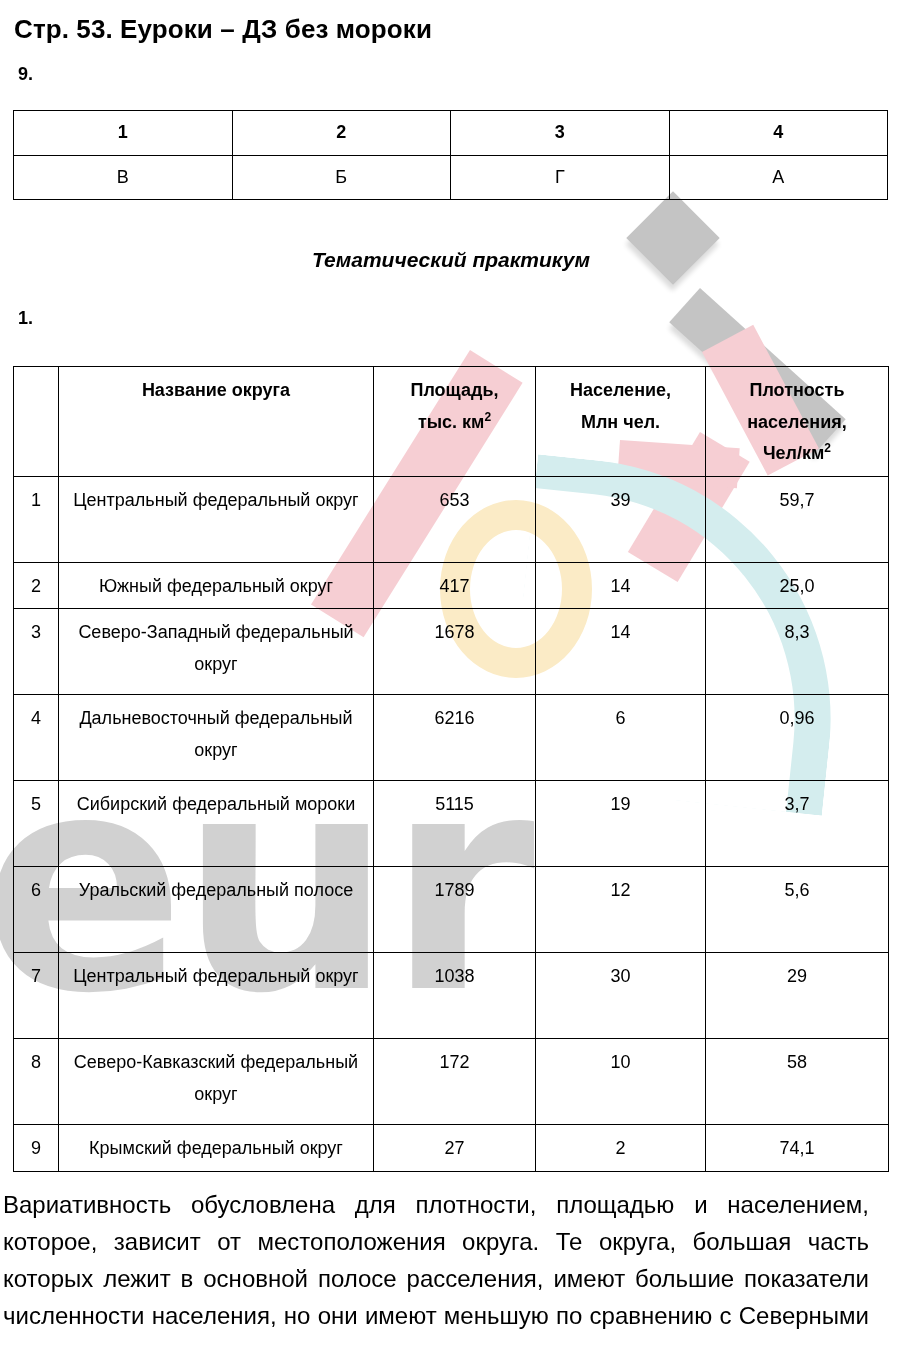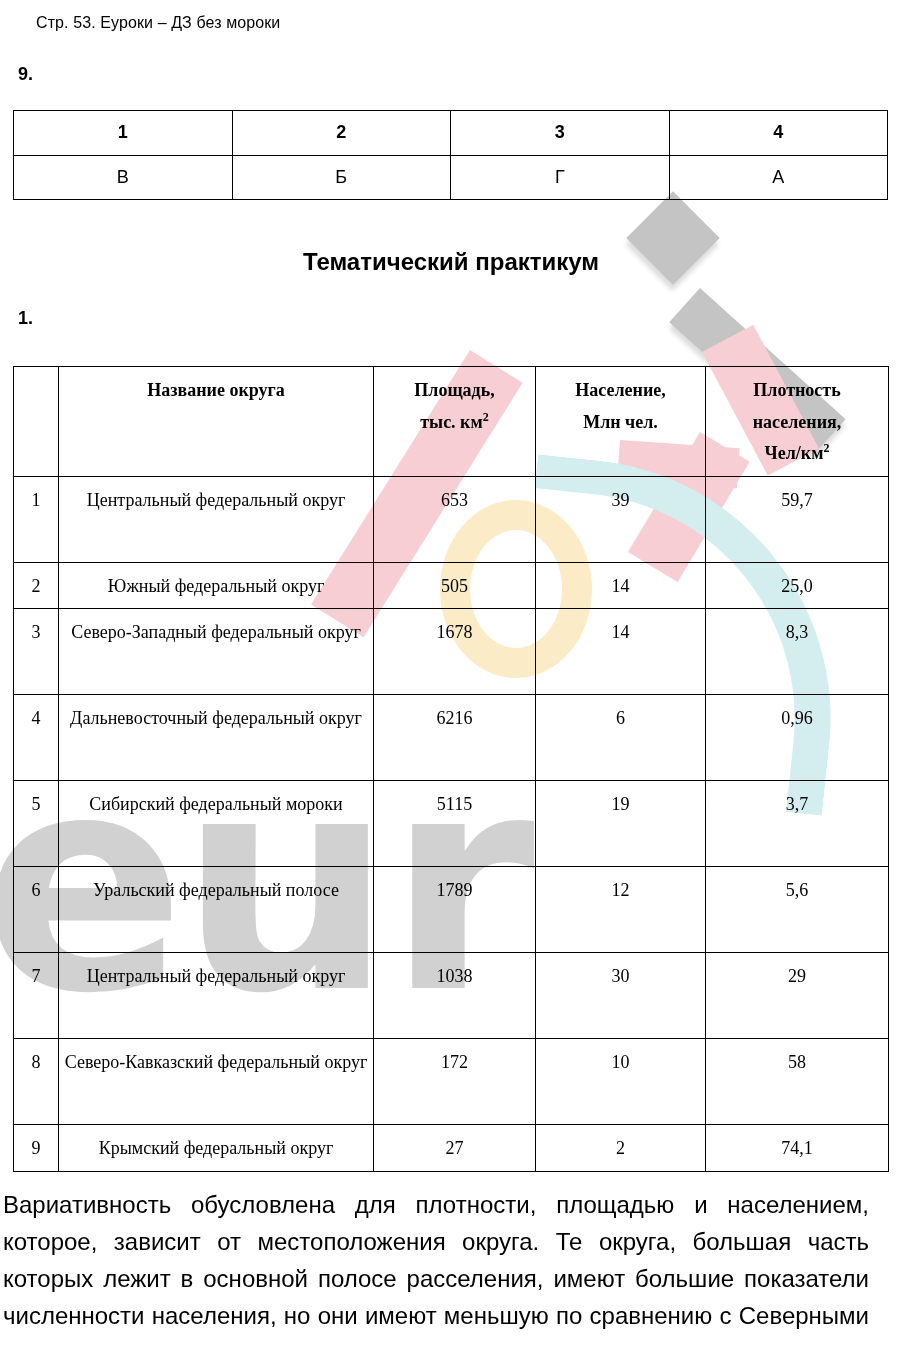--- a/index.html
+++ b/index.html
@@ -127,41 +127,41 @@
   
   .content {
     position: relative;
     z-index: 2;
   }
 
   .page-title {
     position: absolute;
     left: 14px;
     top: 14px;
-    font-size: 16px;
-    font-weight: 400;
+    font-size: 26px;
+    font-weight: 700;
     letter-spacing: .1px;
-    margin-left: 22px;
   }
   .item-number {
     position: absolute;
     font-size: 18px;
     font-weight: 700;
   }
   #num-9 { left: 18px; top: 64px; }
   #num-1 { left: 18px; top: 308px; }
 
   .section-heading {
     position: absolute;
     left: 0;
     top: 248px;
     width: 902px;
     text-align: center;
-    font-size: 24px;
-    font-weight: 700;
+    font-size: 21px;
+    font-weight: 700;
+    font-style: italic;
   }
 
   
   table {
     border-collapse: collapse;
     table-layout: fixed;
     position: absolute;
   }
   table td, table th {
     border: 1px solid #000000;
@@ -183,21 +183,20 @@
     font-weight: 700;
     height: 26px;
   }
   #answers-table td { height: 30px; }
 
   
   #districts-table {
     left: 13px;
     top: 366px;
     width: 875px;
-    font-family: Liberation Serif, serif;
   }
   #districts-table th {
     font-weight: 700;
     vertical-align: top;
     padding-top: 8px;
   }
   #districts-table thead tr { height: 108px; }
   #districts-table tbody td {
     vertical-align: top;
     padding-top: 8px;
@@ -300,21 +299,21 @@
         <tr class="r-tall">
           <td>1</td>
           <td>Центральный федеральный округ</td>
           <td>653</td>
           <td>39</td>
           <td>59,7</td>
         </tr>
         <tr class="r-short">
           <td>2</td>
           <td>Южный федеральный округ</td>
-          <td>505</td>
+          <td>417</td>
           <td>14</td>
           <td>25,0</td>
         </tr>
         <tr class="r-tall">
           <td>3</td>
           <td>Северо-Западный федеральный округ</td>
           <td>1678</td>
           <td>14</td>
           <td>8,3</td>
         </tr>

